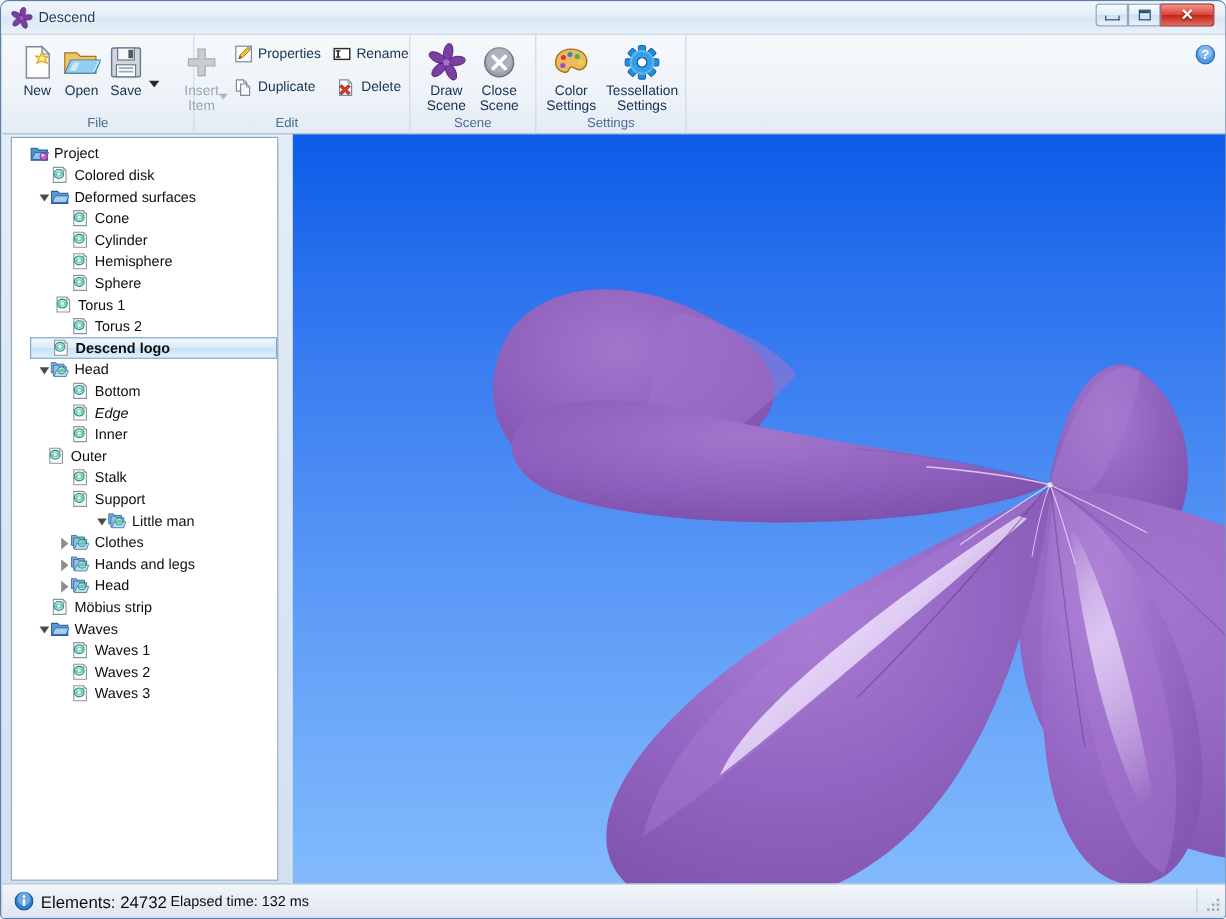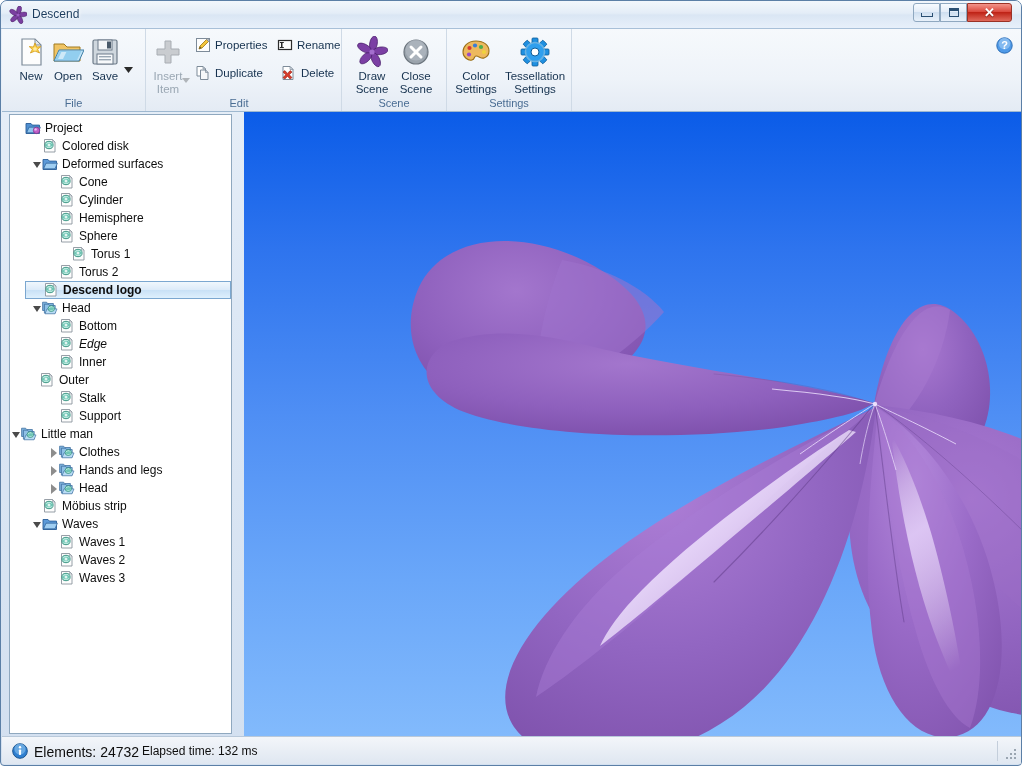--- a/index.html
+++ b/index.html
@@ -213,21 +213,21 @@
           <div class="max-glyph"></div>
         </div>
     </div>
     <div class="wbtn" id="btn-close">
       <div class="wbtn-glyph">✕</div>
     </div>
   </div>
 
   <div id="ribbon">
 
-    <div class="rgroup" style="left:0px; width:144px;padding-left:44px;">
+    <div class="rgroup" style="left:0px; width:160px;padding-left:44px;">
       <div class="rbtn" style="left:10px; top:7px; width:38px;">
         <svg class="ricon" viewBox="0 0 32 32">
           <path d="M7 3 h13 l6 6 v20 h-19 z" fill="#fdfdfd" stroke="#7d8b99" stroke-width="1.2"></path>
           <path d="M20 3 v6 h6 z" fill="#e3e8ed" stroke="#7d8b99" stroke-width="1"></path>
           <g transform="translate(20,13)">
             <path d="M0,-6 L1.6,-2 L5.8,-2.4 L2.6,0.4 L4.6,4 L0,2 L-4.6,4 L-2.6,0.4 L-5.8,-2.4 L-1.6,-2 Z" fill="#fcd34a" stroke="#d39b1a" stroke-width="0.8"></path>
             <circle r="1.8" fill="#fde9a8"></circle>
           </g>
         </svg>
         <div class="rbtn-label">New</div>
@@ -459,21 +459,21 @@
             <span class="expander"></span>
             <svg viewBox="0 0 16 16" width="16" height="16" style="flex: 0 0 16px;">
               <path d="M2.5 1.5 h8 l2.5 2.5 v10 h-10.5 z" fill="#fdfdfd" stroke="#8b949d" stroke-width="0.9"></path>
               <path d="M10.5 1.5 v2.5 h2.5 z" fill="#e0e5ea" stroke="#8b949d" stroke-width="0.6"></path>
               <ellipse cx="7" cy="7" rx="4.1" ry="3.7" fill="#b8e8de" stroke="#2f8f7c" stroke-width="0.9"></ellipse>
               <path d="M3.4 7.6 C 4.4 4.4, 9.6 4.2, 10.6 6.8 C 9.8 9.4, 5.0 9.8, 3.4 7.6 Z" fill="#5fc0ad" opacity="0.85"></path>
               <circle cx="7" cy="7" r="1.5" fill="#ffffff" opacity="0.8"></circle>
             </svg>
             <span class="titem-label">Sphere</span>
           </div>
-          <div class="titem" style="padding-left: 50px;">
+          <div class="titem" style="padding-left: 24px;">
             <span class="expander"></span>
             <svg viewBox="0 0 16 16" width="16" height="16" style="flex: 0 0 16px;">
               <path d="M2.5 1.5 h8 l2.5 2.5 v10 h-10.5 z" fill="#fdfdfd" stroke="#8b949d" stroke-width="0.9"></path>
               <path d="M10.5 1.5 v2.5 h2.5 z" fill="#e0e5ea" stroke="#8b949d" stroke-width="0.6"></path>
               <ellipse cx="7" cy="7" rx="4.1" ry="3.7" fill="#b8e8de" stroke="#2f8f7c" stroke-width="0.9"></ellipse>
               <path d="M3.4 7.6 C 4.4 4.4, 9.6 4.2, 10.6 6.8 C 9.8 9.4, 5.0 9.8, 3.4 7.6 Z" fill="#5fc0ad" opacity="0.85"></path>
               <circle cx="7" cy="7" r="1.5" fill="#ffffff" opacity="0.8"></circle>
             </svg>
             <span class="titem-label">Torus 1</span>
           </div>
@@ -569,21 +569,21 @@
             <span class="expander"></span>
             <svg viewBox="0 0 16 16" width="16" height="16" style="flex: 0 0 16px;">
               <path d="M2.5 1.5 h8 l2.5 2.5 v10 h-10.5 z" fill="#fdfdfd" stroke="#8b949d" stroke-width="0.9"></path>
               <path d="M10.5 1.5 v2.5 h2.5 z" fill="#e0e5ea" stroke="#8b949d" stroke-width="0.6"></path>
               <ellipse cx="7" cy="7" rx="4.1" ry="3.7" fill="#b8e8de" stroke="#2f8f7c" stroke-width="0.9"></ellipse>
               <path d="M3.4 7.6 C 4.4 4.4, 9.6 4.2, 10.6 6.8 C 9.8 9.4, 5.0 9.8, 3.4 7.6 Z" fill="#5fc0ad" opacity="0.85"></path>
               <circle cx="7" cy="7" r="1.5" fill="#ffffff" opacity="0.8"></circle>
             </svg>
             <span class="titem-label">Support</span>
           </div>
-          <div class="titem" style="">
+          <div class="titem" style=" justify-content: center;">
             <span class="expander exp-open"></span>
             <svg viewBox="0 0 16 16" width="16" height="16" style="flex: 0 0 16px;">
               <path d="M0.6 2.2 h4 l1.1 1.3 h5.7 v7 h-10.8 z" fill="#7fb3de" stroke="#336699" stroke-width="0.7"></path>
               <path d="M2.4 4.2 h4 l1.1 1.3 h5.7 v7.6 h-10.8 z" fill="#8fc0e6" stroke="#336699" stroke-width="0.7"></path>
               <path d="M3.0 13.8 l2.0 -4.9 h10.0 l-2.0 4.9 z" fill="#b9dcf5" stroke="#336699" stroke-width="0.6"></path>
               <ellipse cx="9.3" cy="8.6" rx="3.2" ry="2.9" fill="#bdece2" stroke="#2f8f7c" stroke-width="0.8"></ellipse>
               <path d="M6.5 9.1 C 7.3 6.7, 11.4 6.5, 12.1 8.5 C 11.5 10.6, 7.7 10.9, 6.5 9.1 Z" fill="#5fc0ad" opacity="0.85"></path>
             </svg>
             <span class="titem-label">Little man</span>
           </div>

